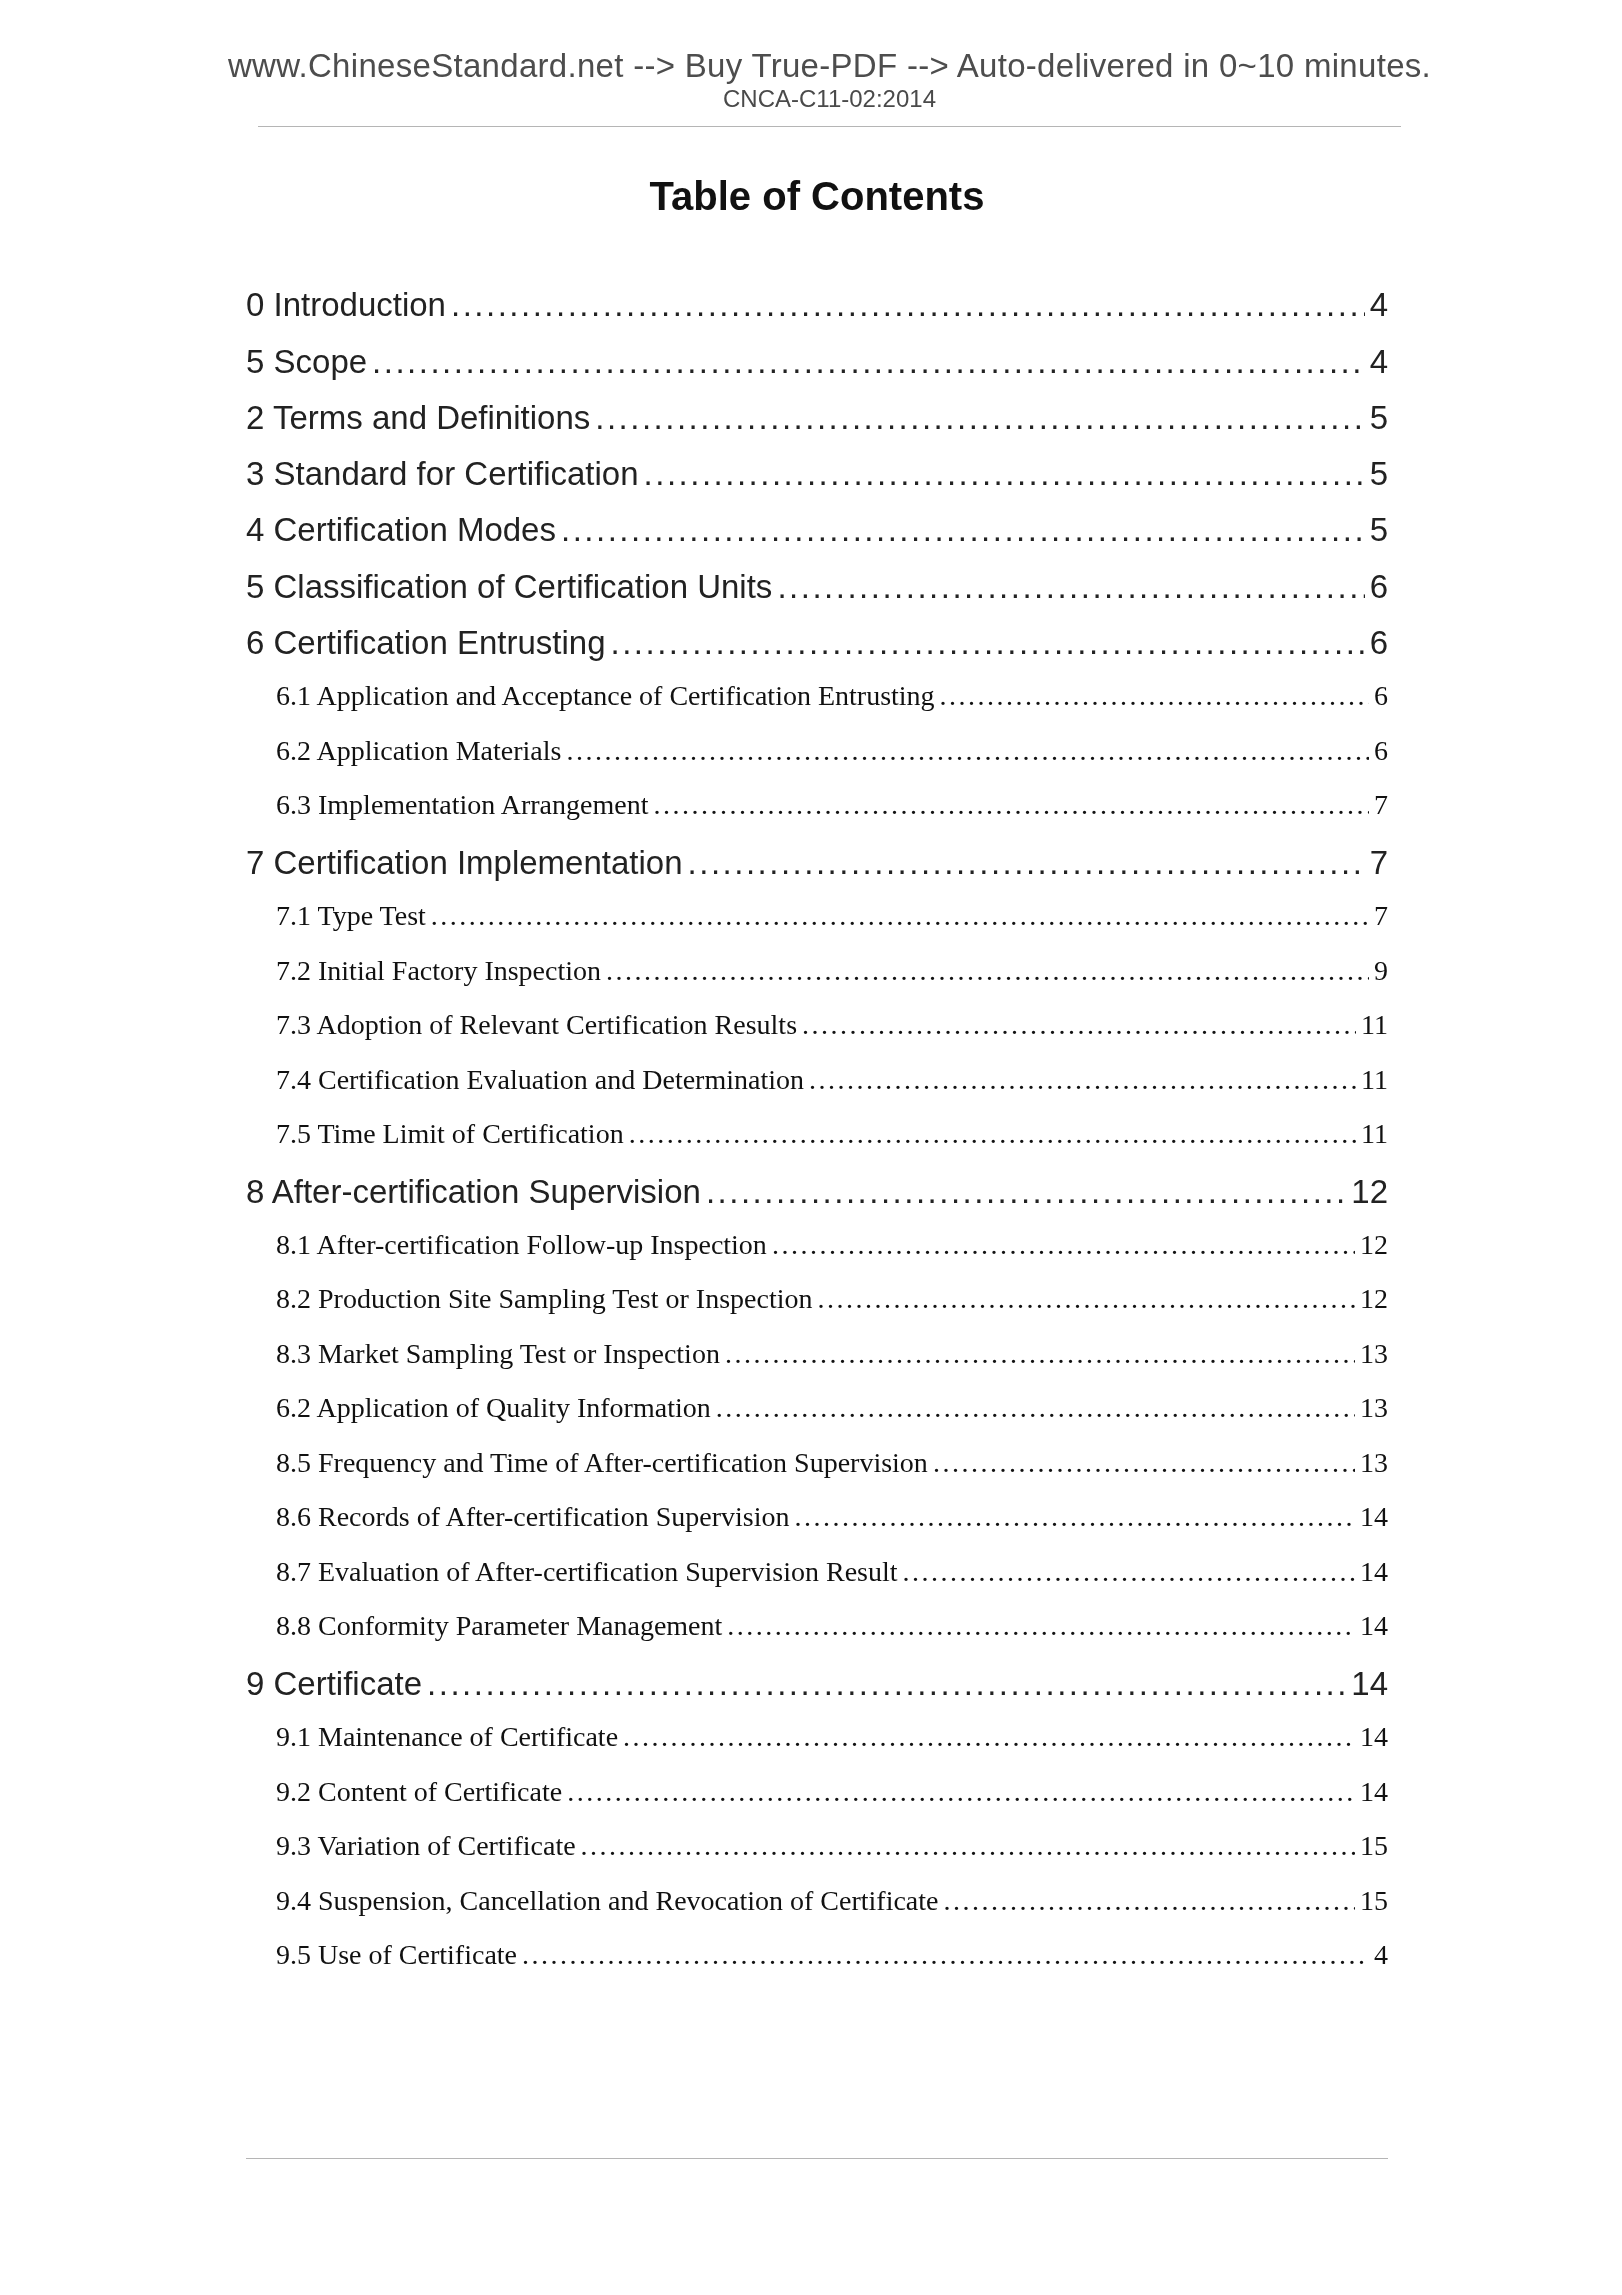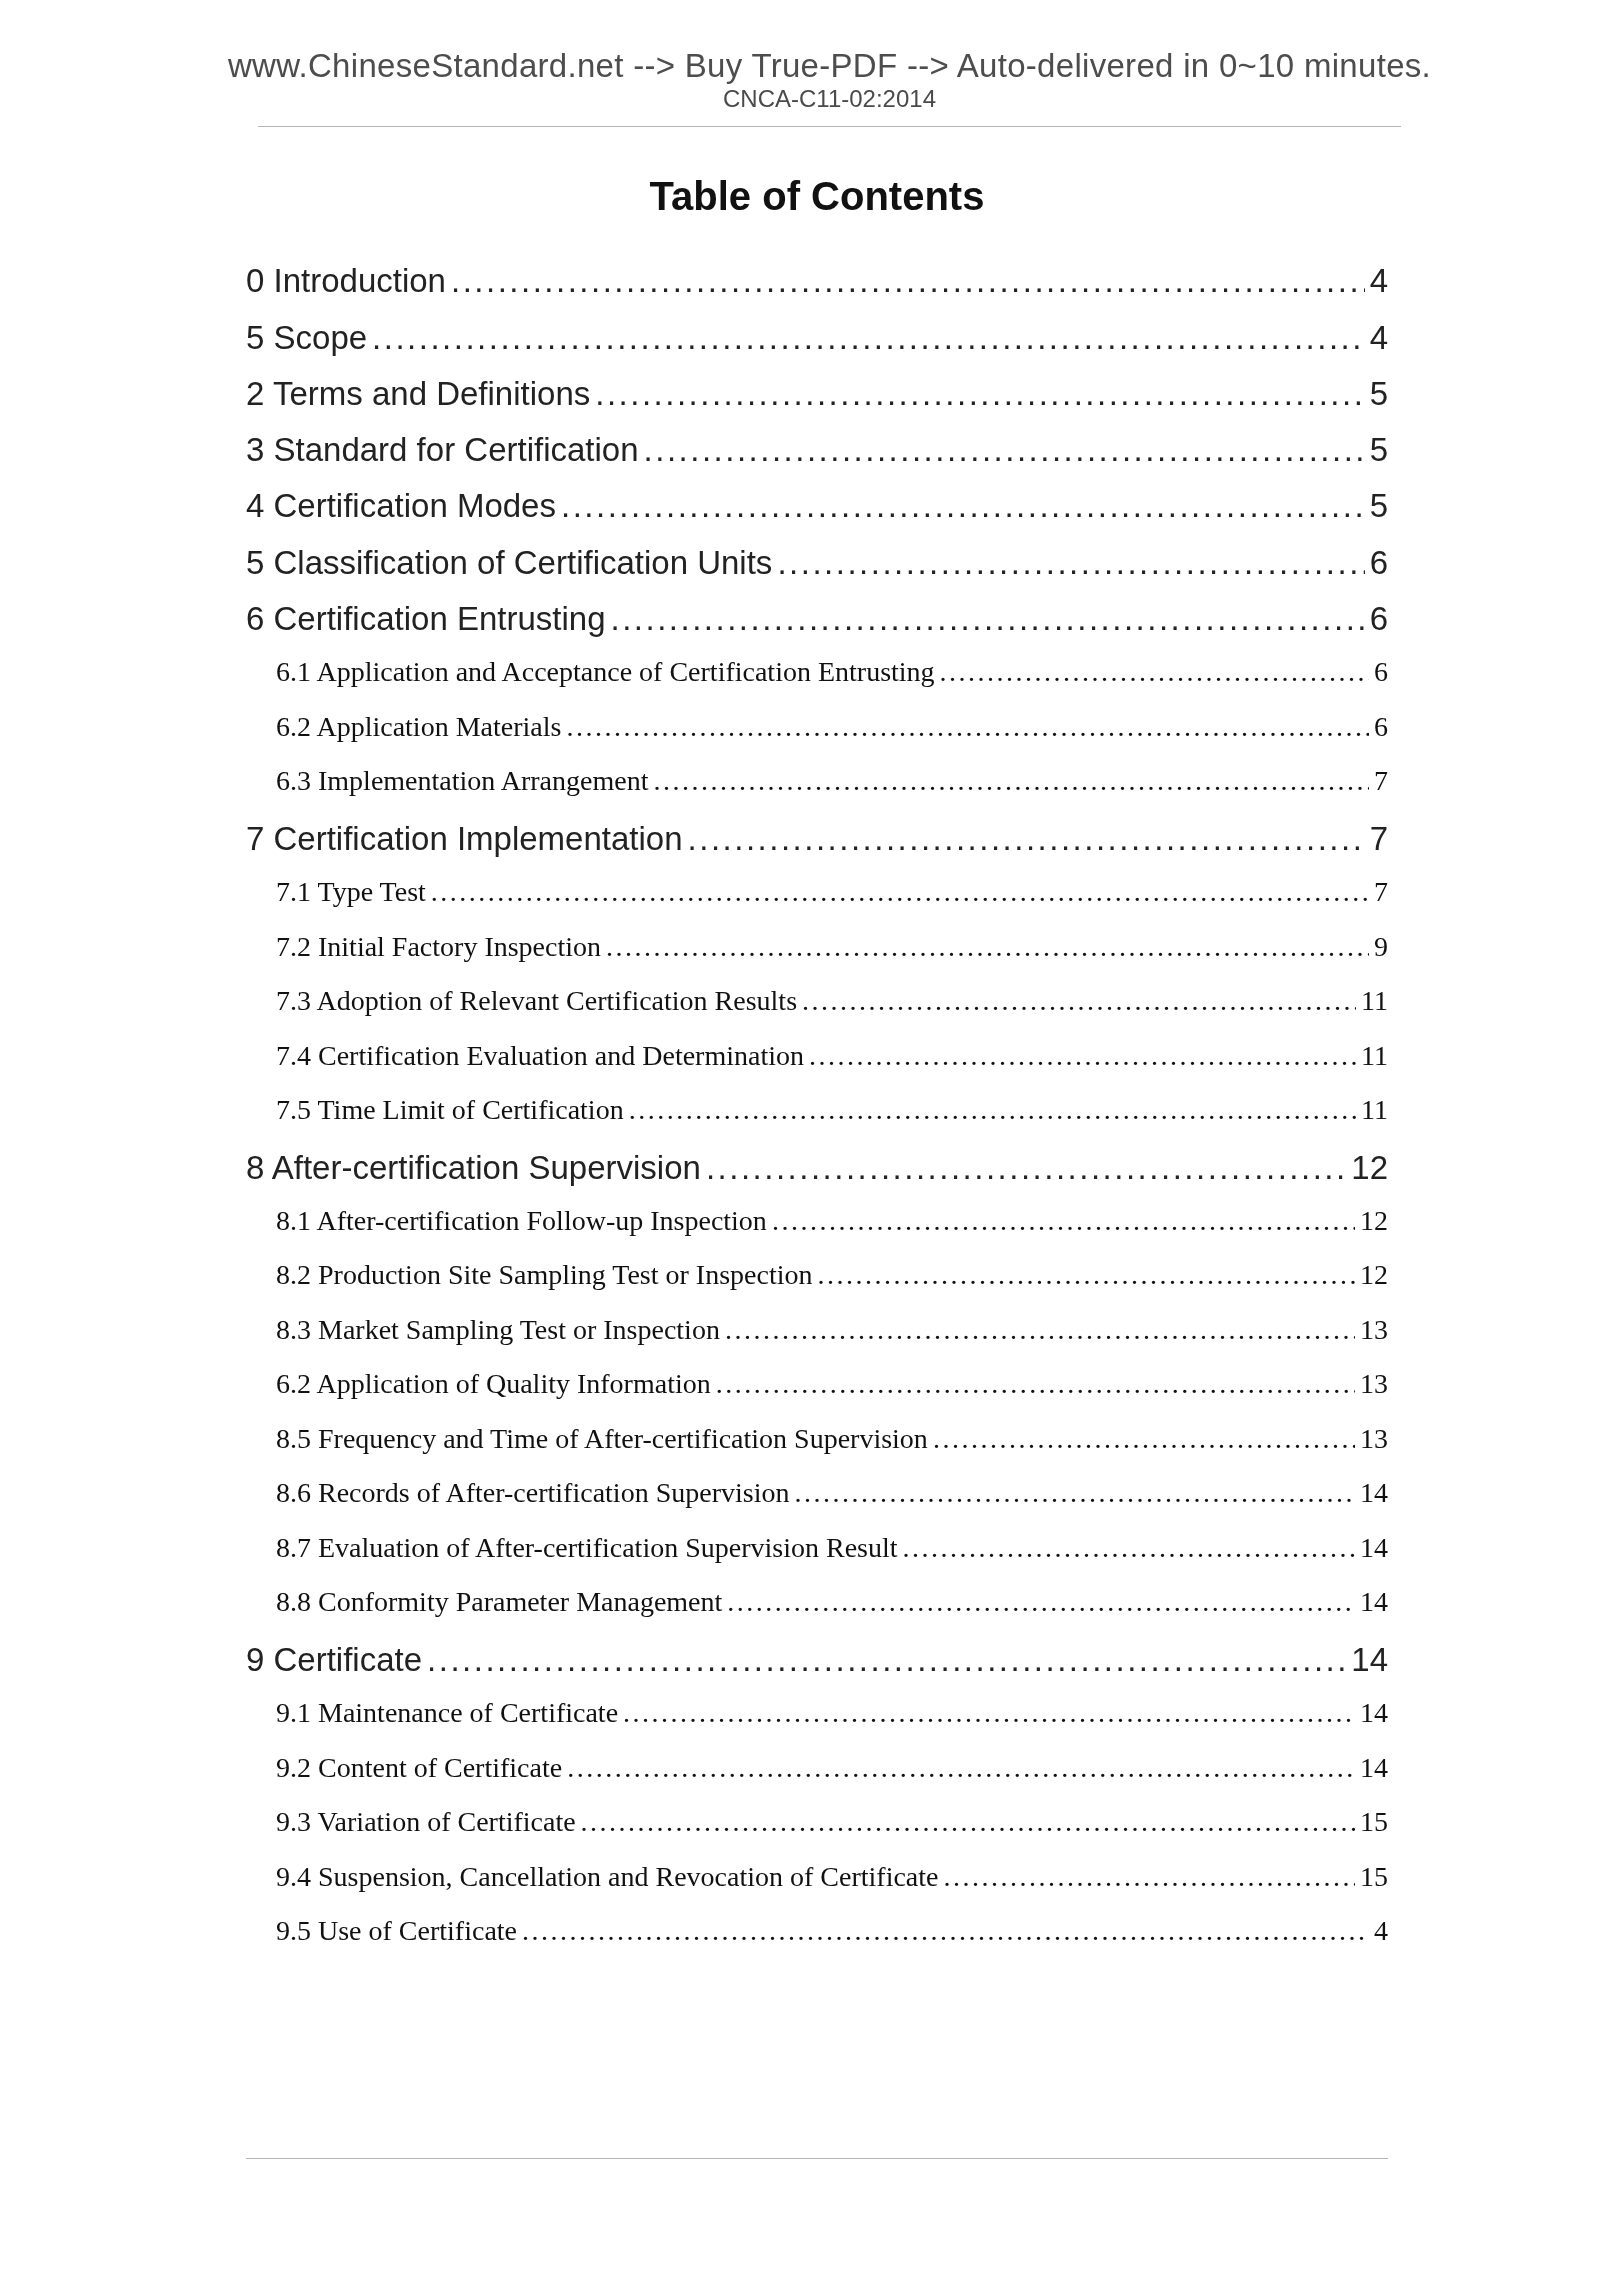--- a/index.html
+++ b/index.html
@@ -30,21 +30,21 @@
     border-top: 1.7px solid #b5b5b5;
     width: 1143px;
     margin: 13.3px auto 0 auto;
   }
   .content { margin: 47px 235px 0 246px; }
   .toc-title {
     text-align: center;
     font-size: 40px;
     font-weight: bold;
     color: #111111;
-    margin: 0 0 43px 0;
+    margin: 0 0 67px 0;
   }
   .toc-row {
     display: flex;
     align-items: flex-end;
   }
   .toc-row.level-1 {
     font-family: "Liberation Sans", sans-serif;
     font-size: 33px;
     color: #222222;
     margin: 6.7px 0 18.3px 0;

